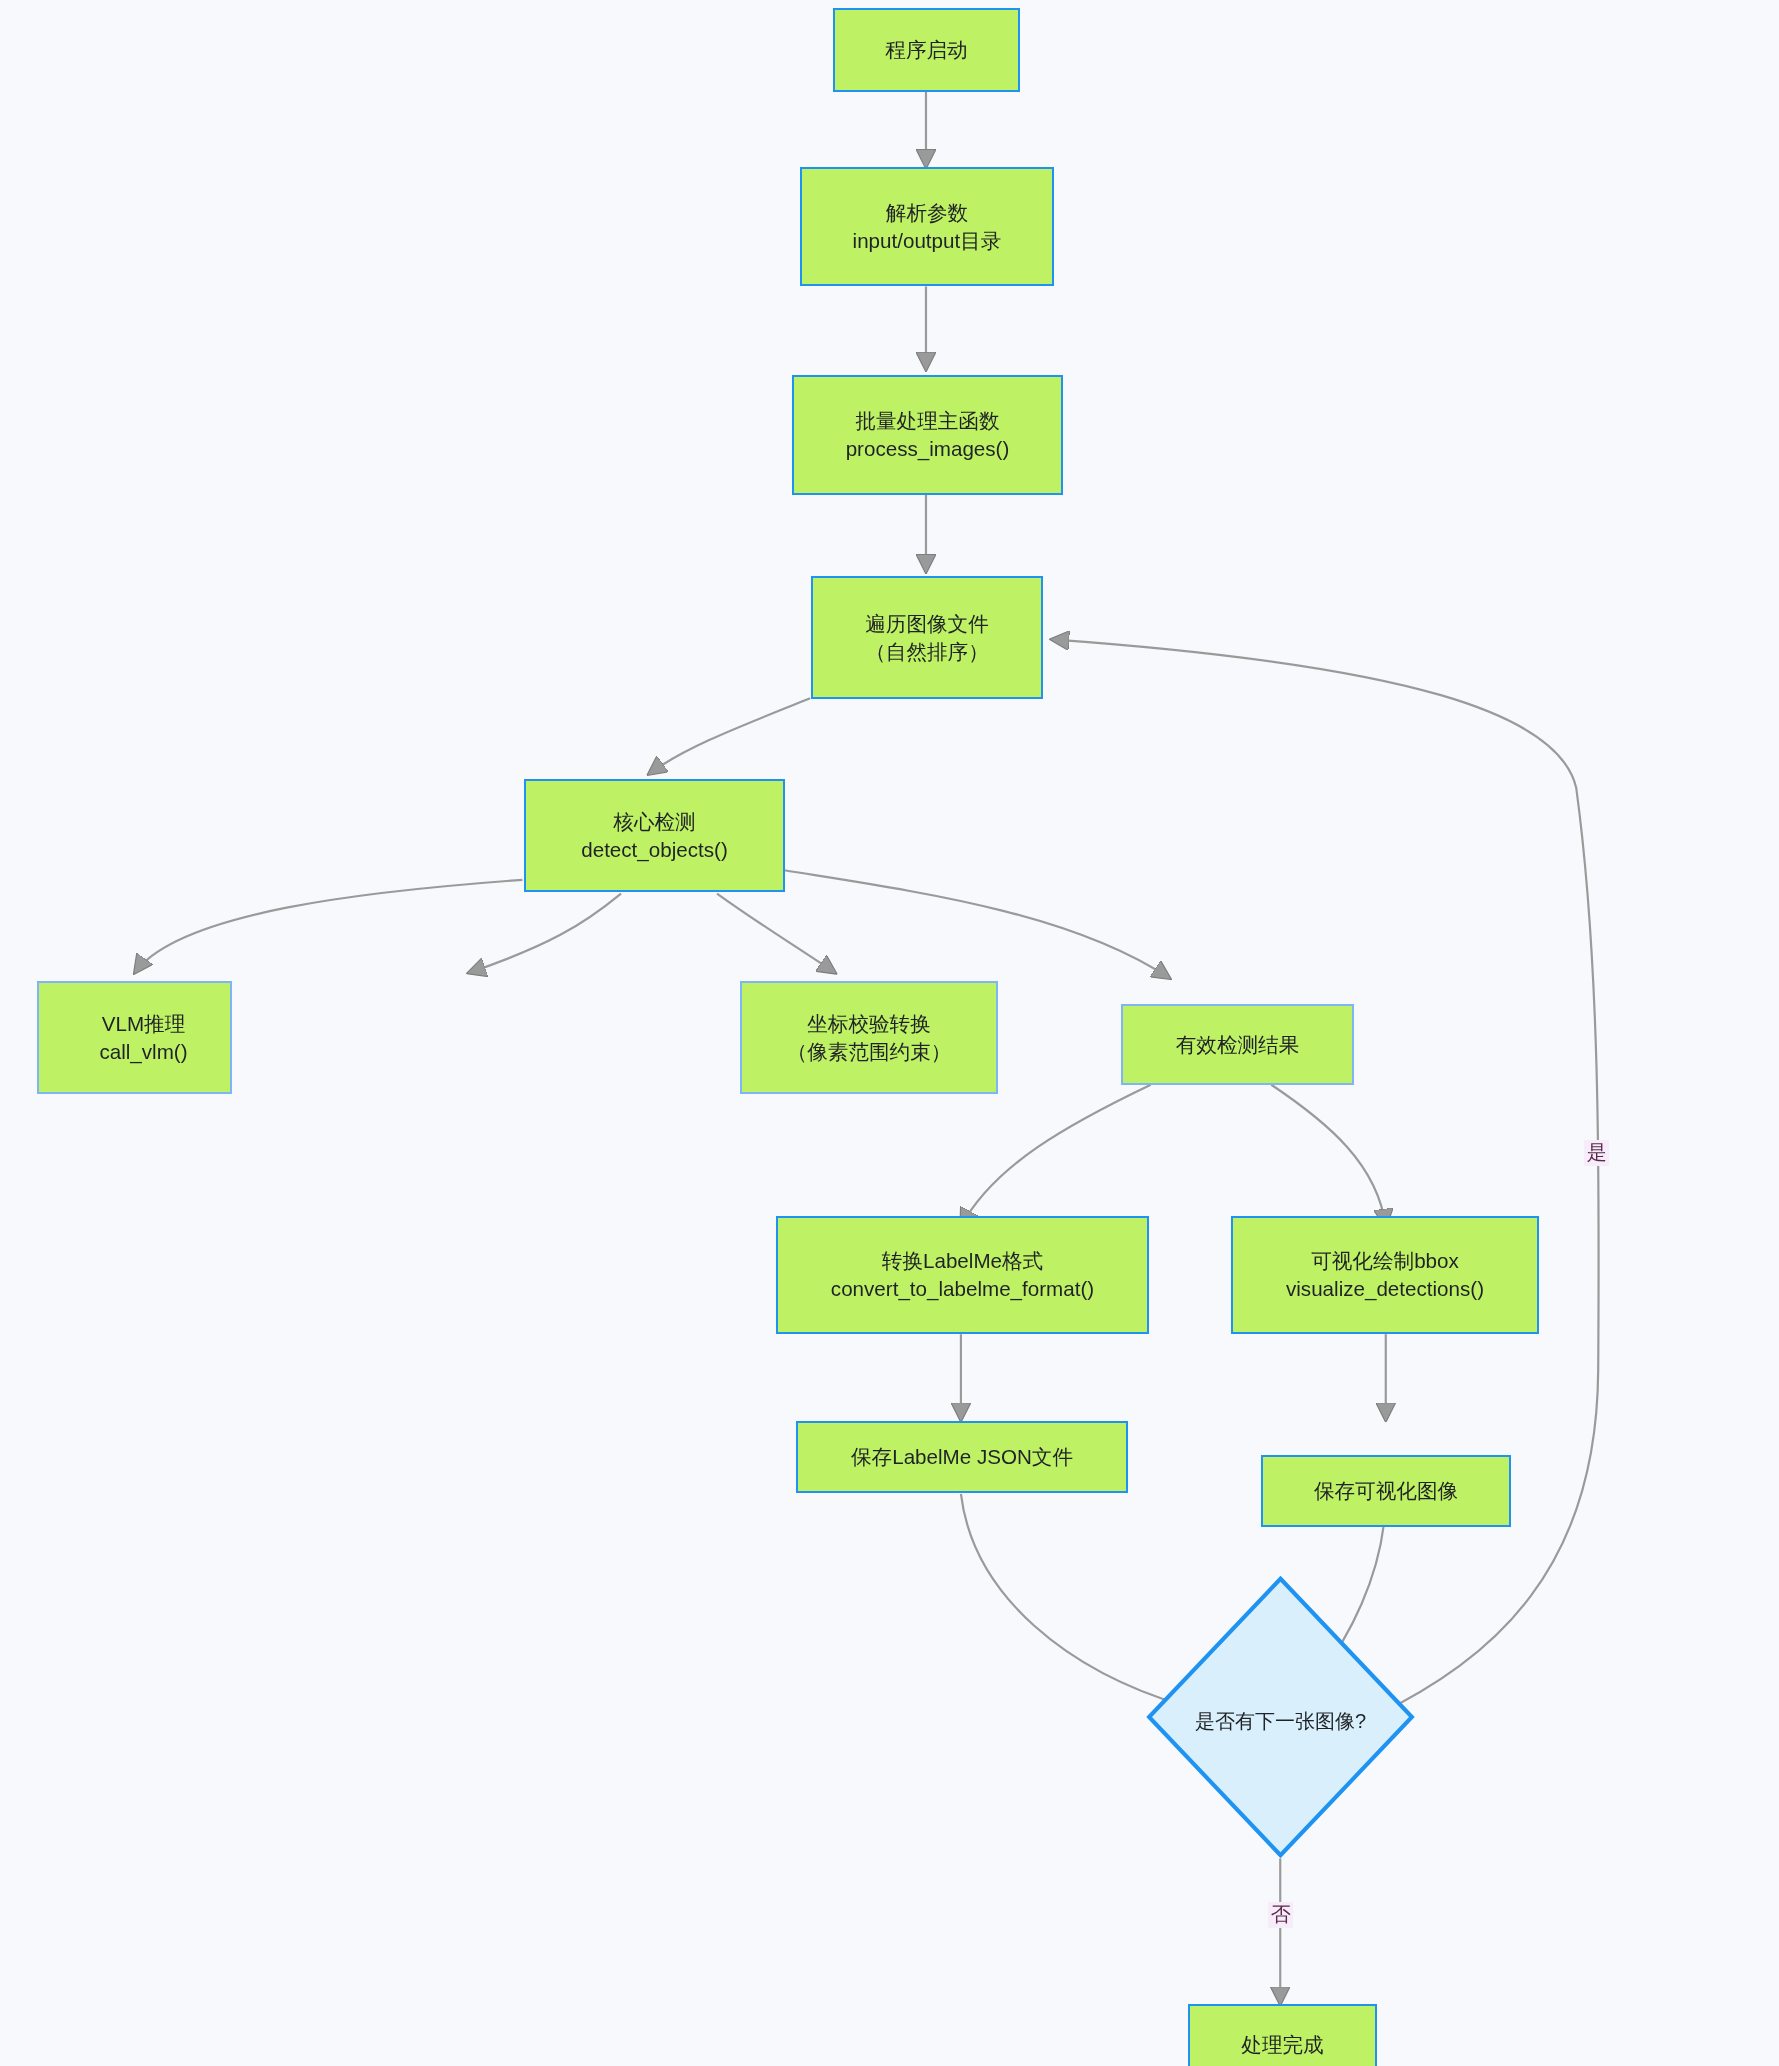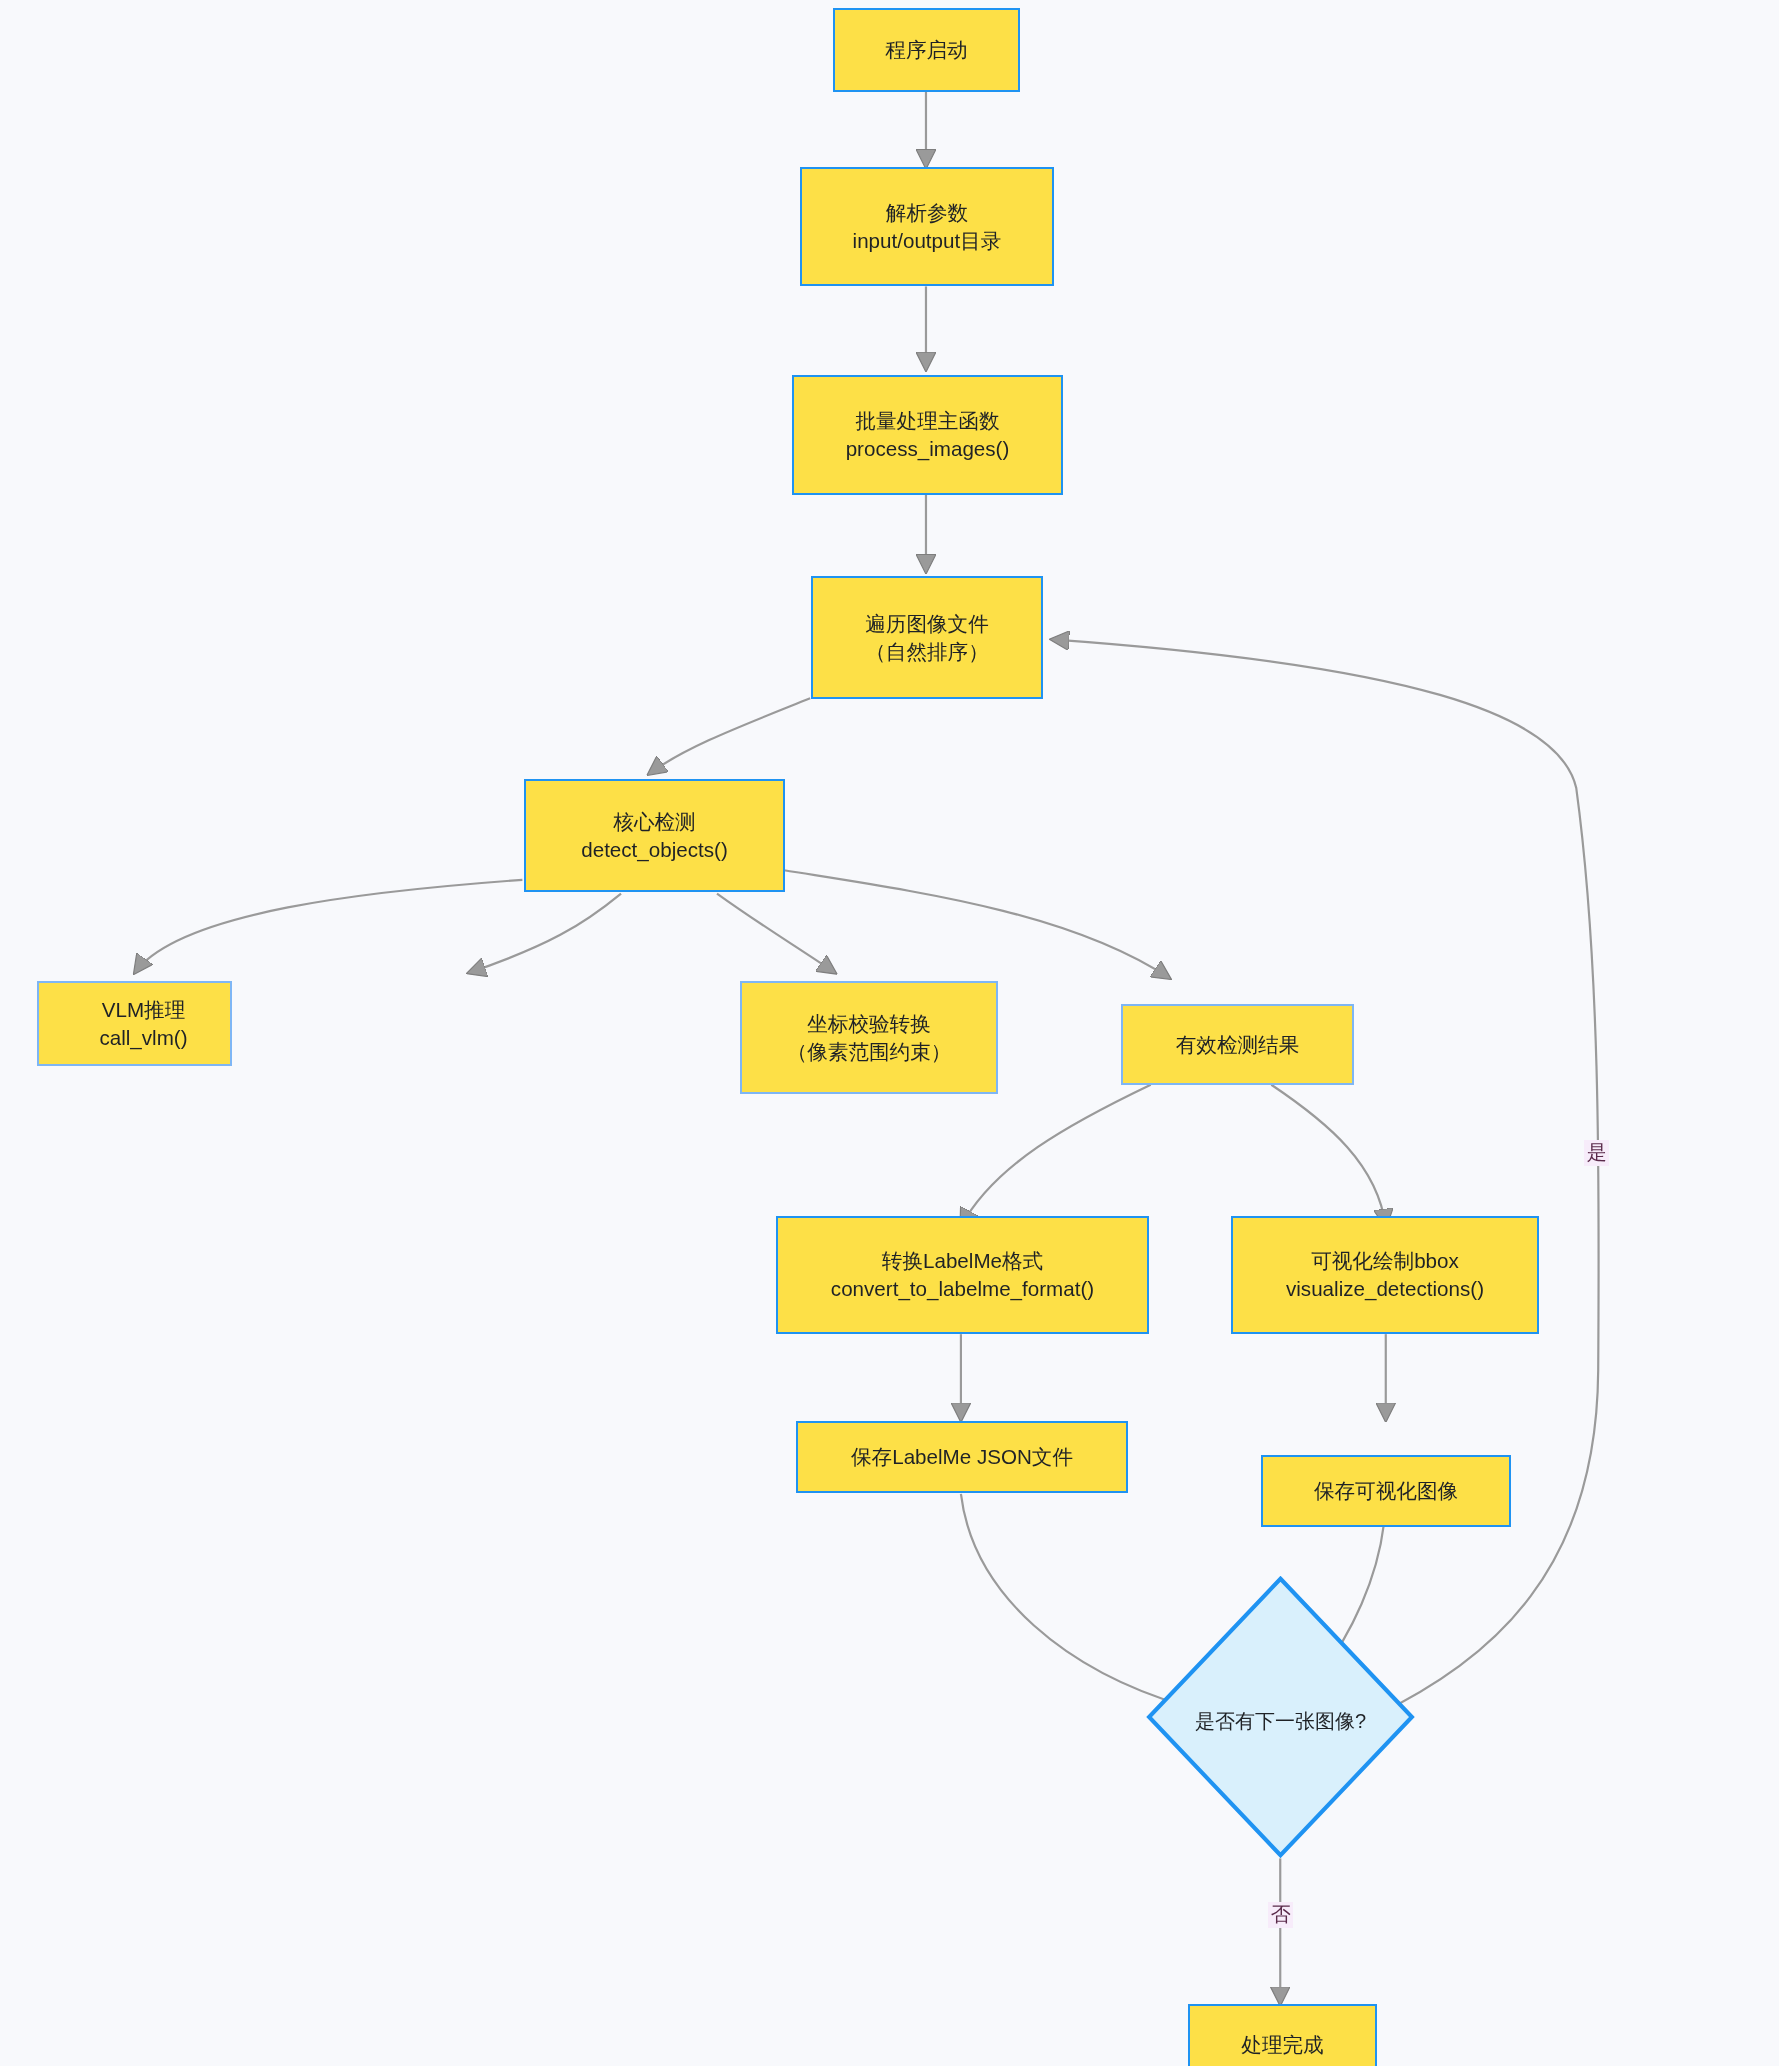--- a/index.html
+++ b/index.html
@@ -24,21 +24,21 @@
   #edge-layer {
     position: absolute;
     left: 0; top: 0;
     width: 1780px;
     height: 2066px;
     pointer-events: none;
   }
   .node {
     position: absolute;
     box-sizing: border-box;
-    background: #fde047;
+    background: #bef264;
     border: 2.1px solid #1f93f2;
     display: flex;
     flex-direction: column;
     align-items: center;
     justify-content: center;
     color: #1f2226;
     font-size: 20.6px;
     line-height: 1.34;
     text-align: center;
     white-space: nowrap;
@@ -141,21 +141,21 @@
   <div class="node" style="left:811px; top:576px; width:232px; height:123px;">
     <span class="line1">遍历图像文件</span>
     <span class="line2">（自然排序）</span>
   </div>
 
   <div class="node" style="left:524px; top:779px; width:261px; height:113px;text-align:center;">
     <span class="line1">核心检测</span>
     <span class="line2">detect_objects()</span>
   </div>
 
-  <div class="node sub" style="left:37px; top:981px; width:195px; height:85px;padding-left:18px;">
+  <div class="node sub" style="left:37px; top:981px; width:195px; height:113px;padding-left:18px;">
     <span class="line1">VLM推理</span>
     <span class="line2">call_vlm()</span>
   </div>
 
 
   <div class="node sub" style="left:740px; top:981px; width:258px; height:113px;">
     <span class="line1">坐标校验转换</span>
     <span class="line2">（像素范围约束）</span>
   </div>
 

